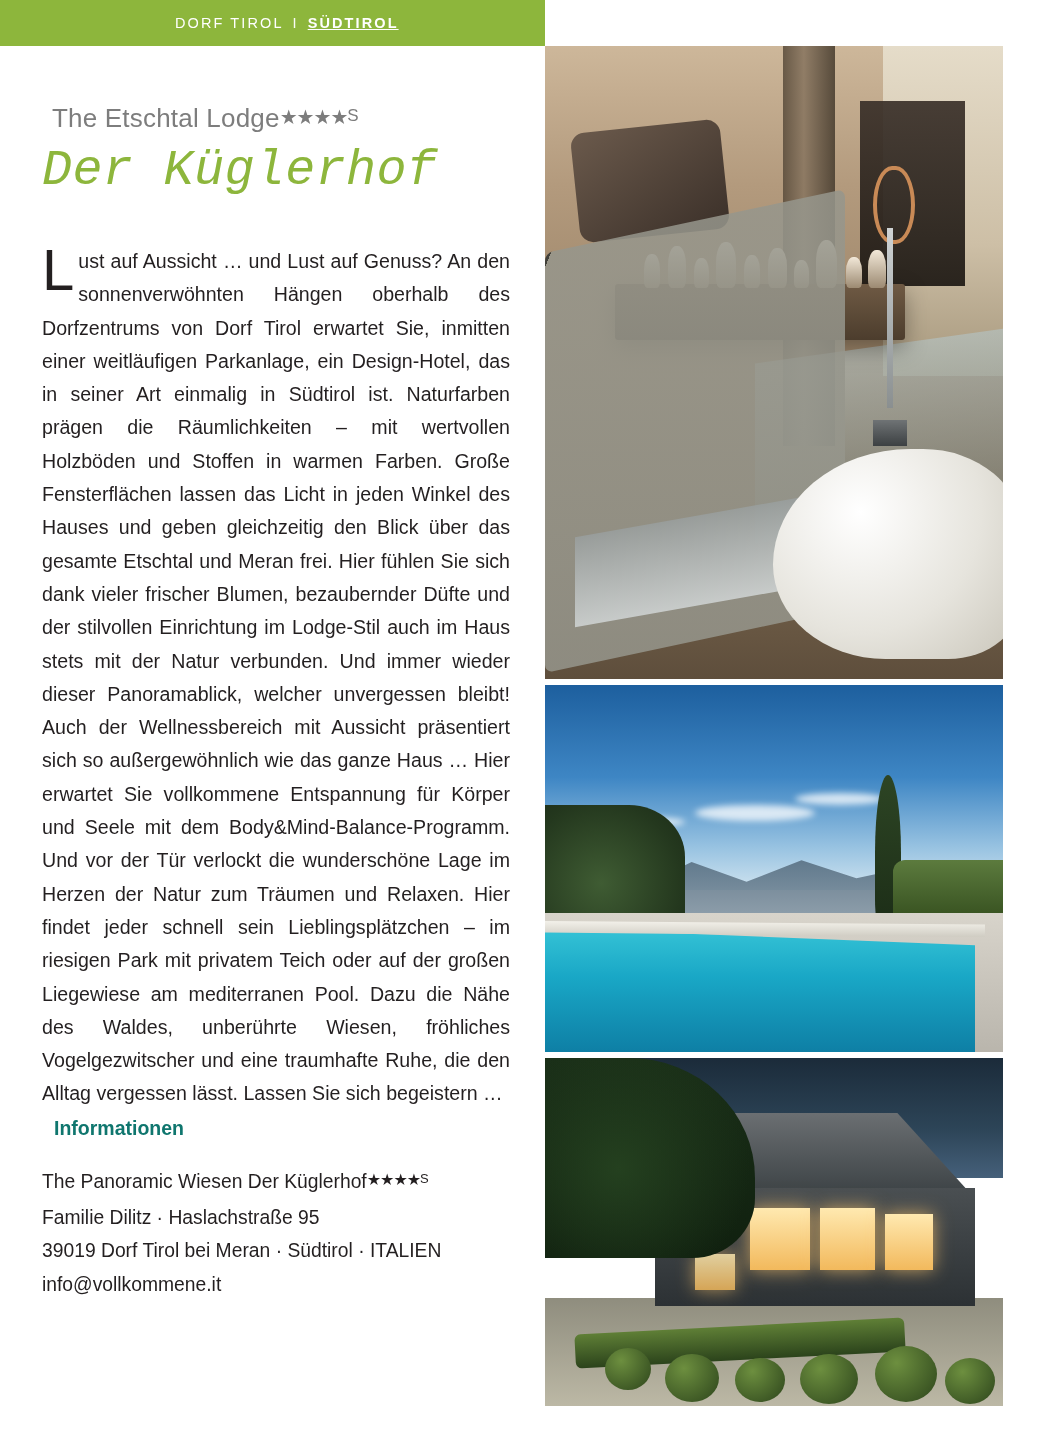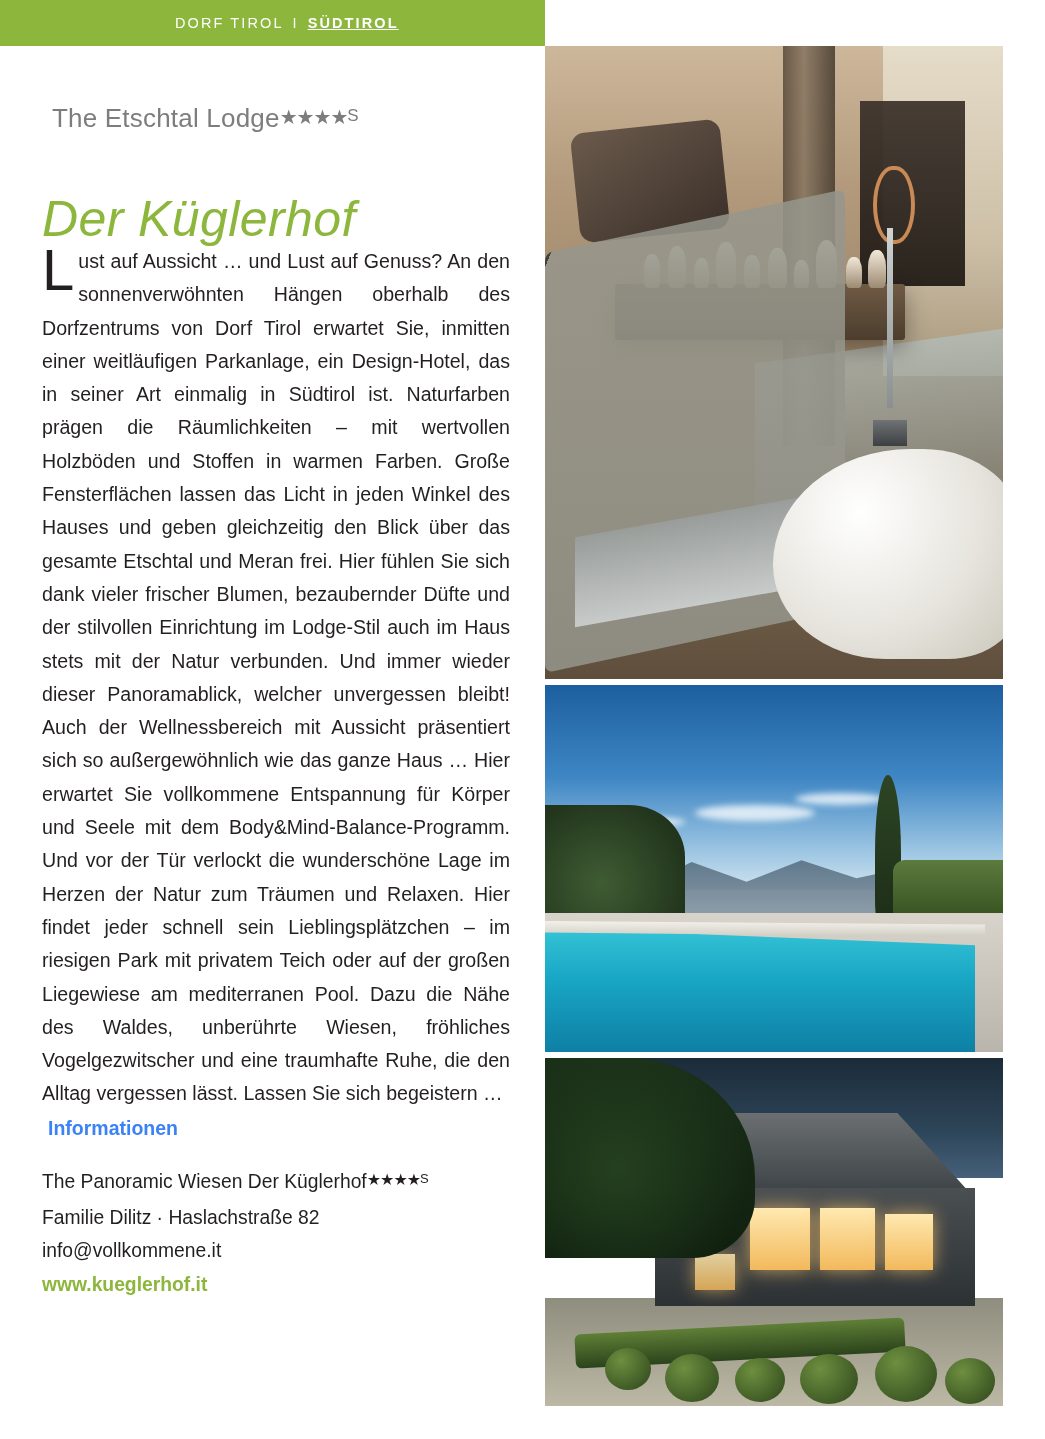--- a/index.html
+++ b/index.html
@@ -64,27 +64,26 @@
   .eyebrow .sup {
     font-size: 17px;
     position: relative;
     top: -6px;
   }
 
   .title {
     position: absolute;
     left: 42px;
     top: 142px;
-    font-family: Liberation Sans, sans-serif;
+    font-family: Liberation Mono, monospace;
     font-style: italic;
     font-size: 50px;
     color: #8db63c;
     letter-spacing: 0.4px;
     white-space: nowrap;
-    margin-top: 48px;
   }
 
   
   .body-copy {
     position: absolute;
     left: 42px;
     top: 245px;
     width: 468px;
     font-size: 19.6px;
     line-height: 33.3px;
@@ -101,25 +100,25 @@
     font-size: 58px;
     line-height: 46px;
     padding: 2px 4px 0 0;
     color: #231f20;
     font-weight: 400;
   }
 
   
   .info-head {
     position: absolute;
-    left: 48px;
+    left: 54px;
     top: 1117px;
     font-size: 19.5px;
     font-weight: 700;
-    color: #3b82f6;
+    color: #0f766e;
   }
   .info-block {
     position: absolute;
     left: 42px;
     top: 1165px;
     width: 470px;
     font-size: 19.3px;
     line-height: 33.5px;
     color: #231f20;
   }
@@ -347,23 +346,23 @@
     <span class="dropcap">L</span><span>ust auf Aussicht … und Lust auf Genuss? An den sonnenverwöhnten Hängen oberhalb des Dorfzentrums von Dorf Tirol erwartet Sie, inmitten einer weitläufigen Parkanlage, ein Design-Hotel, das in seiner Art einmalig in Südtirol ist. Naturfarben prägen die Räumlichkeiten – mit wertvollen Holzböden und Stoffen in warmen Farben. Große Fensterflächen lassen das Licht in jeden Winkel des Hauses und geben gleichzeitig den Blick über das gesamte Etschtal und Meran frei. Hier fühlen Sie sich dank vieler frischer Blumen, bezaubernder Düfte und der stilvollen Einrichtung im Lodge-Stil auch im Haus stets mit der Natur verbunden. Und immer wieder dieser Panoramablick, welcher unvergessen bleibt! Auch der Wellnessbereich mit Aussicht präsentiert sich so außergewöhnlich wie das ganze Haus … Hier erwartet Sie vollkommene Entspannung für Körper und Seele mit dem Body&amp;Mind-Balance-Programm. Und vor der Tür verlockt die wunderschöne Lage im Herzen der Natur zum Träumen und Relaxen. Hier findet jeder schnell sein Lieblingsplätzchen – im riesigen Park mit privatem Teich oder auf der großen Liegewiese am mediterranen Pool. Dazu die Nähe des Waldes, unberührte Wiesen, fröhliches Vogelgezwitscher und eine traumhafte Ruhe, die den Alltag vergessen lässt. Lassen Sie sich begeistern …</span>
   </p>
 </div>
 
 <div class="info-head">Informationen</div>
 
 <div class="info-block">
   <div class="line">
     <span>The Panoramic Wiesen Der Küglerhof</span><span class="stars">★★★★</span><span class="sup">S</span>
   </div>
-  <div class="line">Familie Dilitz · Haslachstraße 82</div>
+  <div class="line">Familie Dilitz · Haslachstraße 95</div>
+  <div class="line">39019 Dorf Tirol bei Meran · Südtirol · ITALIEN</div>
   <div class="line">info@vollkommene.it</div>
-  <div class="line info-web">www.kueglerhof.it</div>
 </div>
 
 <div class="photos">
 
   <div class="photo photo-1">
     <div class="p1-bg"></div>
     <div class="p1-wall-right"></div>
     <div class="p1-col"></div>
     <div class="p1-dark-panel"></div>
     <div class="p1-floor"></div>

